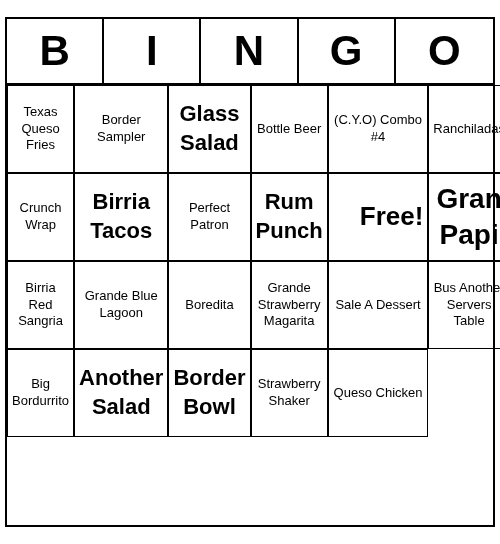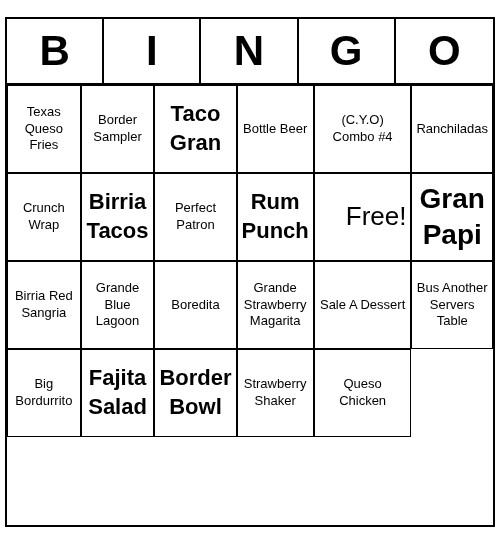--- a/index.html
+++ b/index.html
@@ -52,21 +52,21 @@
       font-size: 22px;
       font-weight: bold;
     }
     .bingo-cell.xl-text {
       font-size: 28px;
       font-weight: bold;
       justify-content: center;
     }
     .bingo-cell.free {
       font-size: 26px;
-      font-weight: normal;
+      font-weight: bold;
       padding-left: 31px;
     }
     .bingo-cell .cell-text {
       display: block;
     }
   </style>
 </head>
 <body>
 
 <div class="bingo-card">
@@ -78,21 +78,21 @@
       <div class="bingo-letter">O</div>
     </div>
   <div class="bingo-grid">
   <div class="bingo-cell">
         <span class="cell-text">Texas Queso Fries</span>
       </div>
       <div class="bingo-cell">
         <span class="cell-text">Border Sampler</span>
       </div>
       <div class="bingo-cell large-text">
-        <span class="cell-text">Taco Gran</span>
+        <span class="cell-text">Glass Salad</span>
       </div>
       <div class="bingo-cell">
         <span class="cell-text">Bottle Beer</span>
       </div>
       <div class="bingo-cell">
         <span class="cell-text">(C.Y.O) Combo #4</span>
       </div>
       <div class="bingo-cell">
         <span class="cell-text">Ranchiladas</span>
       </div>
@@ -129,21 +129,21 @@
       <div class="bingo-cell">
         <span class="cell-text">Sale A Dessert</span>
       </div>
       <div class="bingo-cell">
         <span class="cell-text">Bus Another Servers Table</span>
       </div>
       <div class="bingo-cell">
         <span class="cell-text">Big Bordurrito</span>
       </div>
       <div class="bingo-cell large-text">
-        <span class="cell-text">Fajita Salad</span>
+        <span class="cell-text">Another Salad</span>
       </div>
       <div class="bingo-cell large-text">
         <span class="cell-text">Border Bowl</span>
       </div>
       <div class="bingo-cell">
         <span class="cell-text">Strawberry Shaker</span>
       </div>
       <div class="bingo-cell">
         <span class="cell-text">Queso Chicken</span>
       </div>

